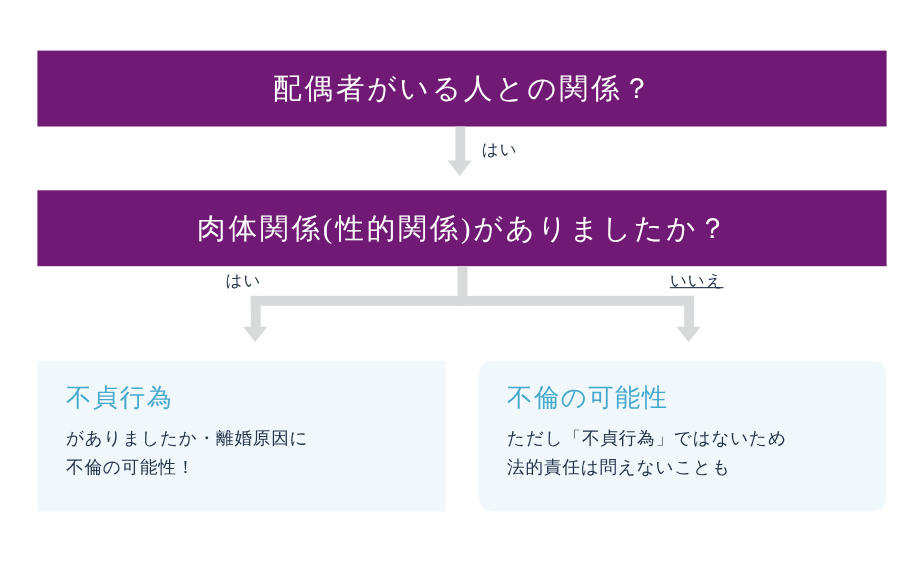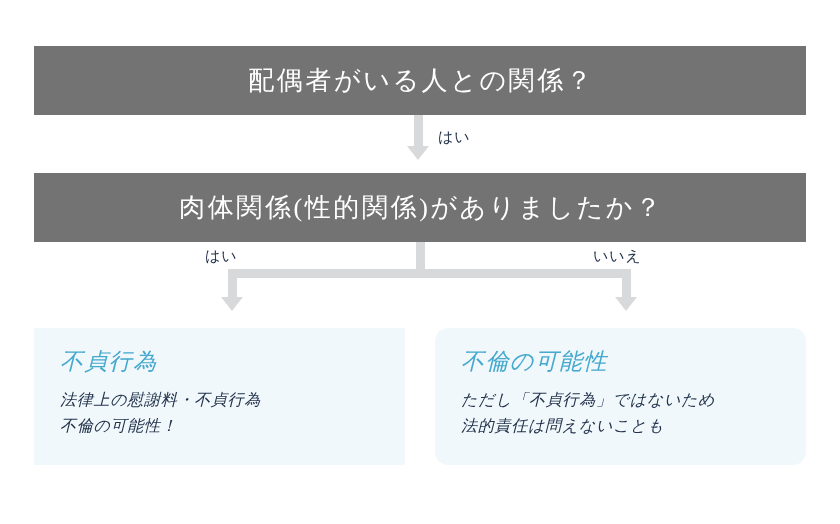--- a/index.html
+++ b/index.html
@@ -18,21 +18,21 @@
     width: 840px;
     height: 524px;
   }
 
   
   .qbar {
     position: absolute;
     left: 34px;
     width: 772px;
     height: 69px;
-    background: #737373;
+    background: #701a75;
     display: flex;
     align-items: center;
     justify-content: center;
     box-sizing: border-box;
   }
   .qbar-text {
     color: #ffffff;
     font-size: 26px;
     letter-spacing: 0.10em;
     line-height: 1;
@@ -114,34 +114,34 @@
     font-size: 15px;
     color: #21314a;
     letter-spacing: 0.06em;
     line-height: 1;
   }
   #c2-label-yes {
     left: 205px;
     top: 249px;
   }
   #c2-label-no {
-    left: 593px;
+    left: 609px;
     top: 249px;
+    text-decoration: underline;
   }
 
   
   .card {
     position: absolute;
     top: 328px;
     width: 371px;
     height: 137px;
     background: #f1f8fc;
     box-sizing: border-box;
     padding: 22px 26px 0 26px;
-    font-style: italic;
   }
   #card-left  { left: 34px; }
   #card-right { left: 435px; border-radius: 13px; }
 
   .card-title {
     font-size: 23px;
     color: #45a8cd;
     letter-spacing: 0.06em;
     line-height: 1;
     margin: 0 0 14px 0;
@@ -180,21 +180,21 @@
   <div class="arrow-head" id="c2-left-head"></div>
   <div class="branch-label" id="c2-label-yes">はい</div>
 
   <div class="arrow-stem" id="c2-right-stem"></div>
   <div class="arrow-head" id="c2-right-head"></div>
   <div class="branch-label" id="c2-label-no">いいえ</div>
 
   <div class="card" id="card-left">
     <div class="card-title">不貞行為</div>
     <div class="card-body">
-      <span class="card-body-line">法律上の慰謝料・不貞行為</span>
+      <span class="card-body-line">がありましたか・離婚原因に</span>
       <span class="card-body-line">不倫の可能性！</span>
     </div>
   </div>
 
   <div class="card" id="card-right">
     <div class="card-title">不倫の可能性</div>
     <div class="card-body">
       <span class="card-body-line">ただし「不貞行為」ではないため</span>
       <span class="card-body-line">法的責任は問えないことも</span>
     </div>

